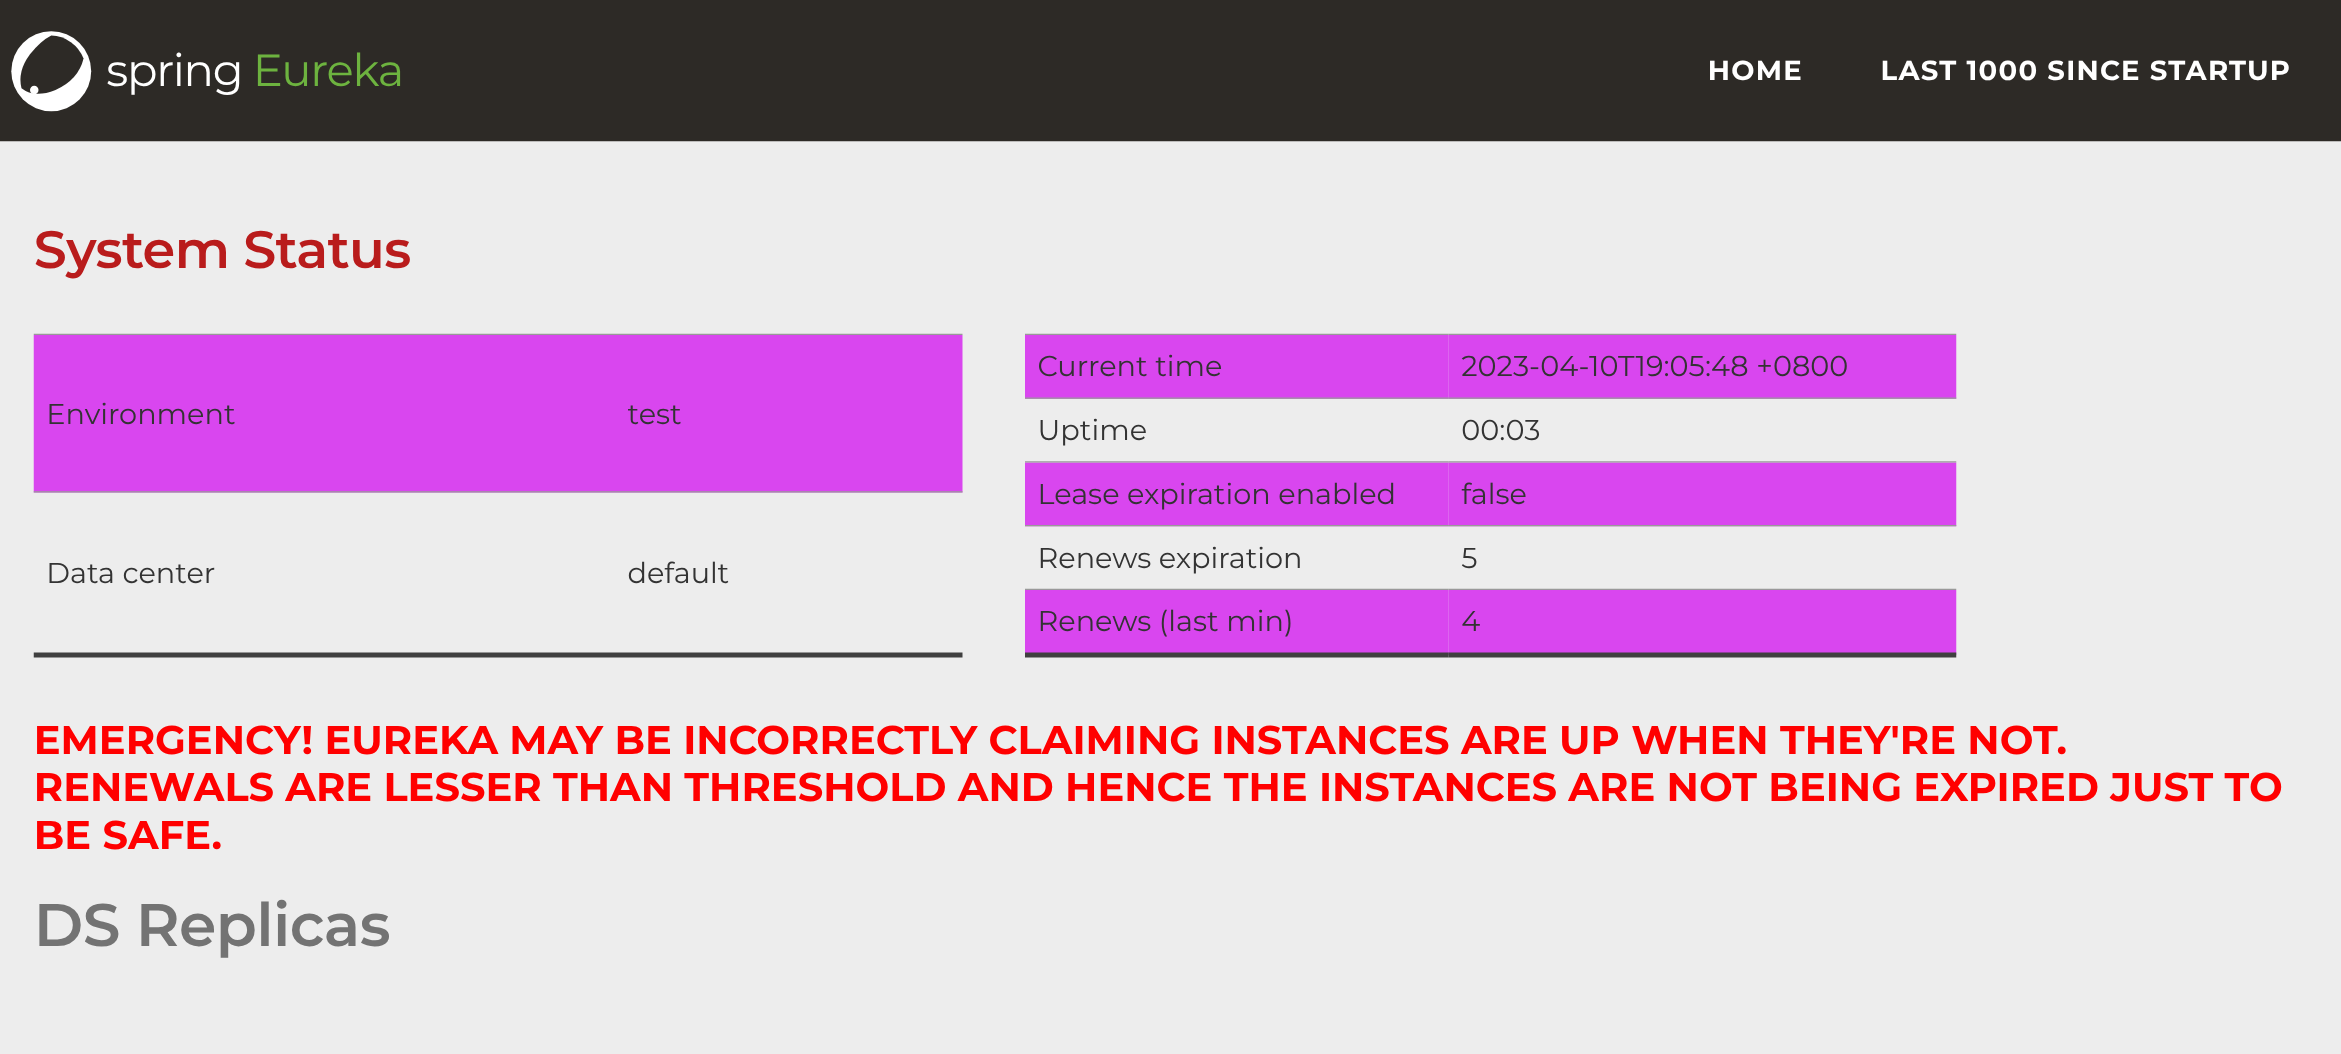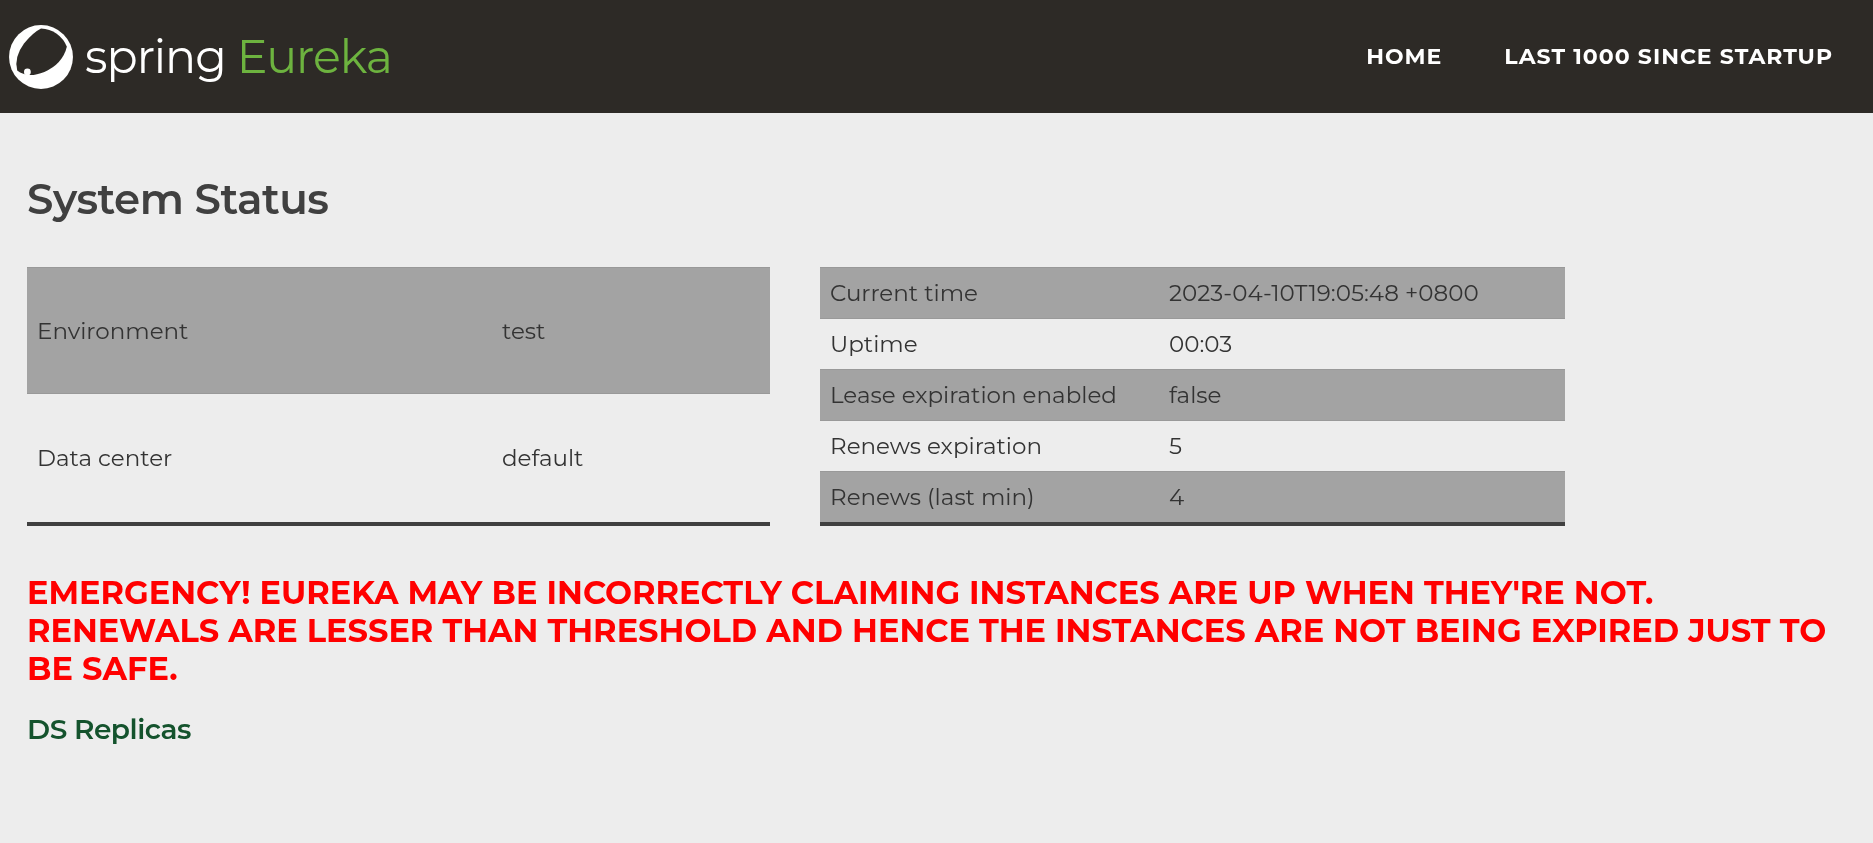--- a/index.html
+++ b/index.html
@@ -28,21 +28,21 @@
     .spring-logo {
       width: 68px;
       height: 68px;
       position: relative;
     }
     .spring-logo svg {
       width: 100%;
       height: 100%;
     }
     .brand-text {
-      font-size: 46px;
+      font-size: 36px;
       font-weight: 400;
       letter-spacing: -1px;
     }
     .brand-spring {
       color: #ffffff;
     }
     .brand-eureka {
       color: #6db33f;
     }
     .nav-links {
@@ -57,21 +57,21 @@
       letter-spacing: 1px;
       text-decoration: none;
       cursor: pointer;
     }
     .content {
       padding: 60px 27px 20px 27px;
     }
     h1 {
       font-size: 42px;
       font-weight: 600;
-      color: #404040;
+      color: #b91c1c;
       margin-bottom: 42px;
       letter-spacing: -0.5px;
     }
     .tables-row {
       display: flex;
       gap: 50px;
     }
     .status-table {
       border-collapse: collapse;
       width: 743px;
@@ -90,33 +90,33 @@
       font-size: 23px;
       color: #333;
     }
     .status-table td.label {
       width: 465px;
     }
     .status-table.right td.label {
       width: 339px;
     }
     .status-table tr.striped {
-      background: #a3a3a3;
+      background: #d946ef;
     }
     .emergency {
       color: #ff0000;
       font-size: 32px;
       font-weight: 700;
       margin-top: 48px;
       line-height: 1.18;
     }
     .ds-replicas {
-      font-size: 28px;
+      font-size: 48px;
       font-weight: 600;
-      color: #14532d;
+      color: #737373;
       margin-top: 25px;
     }
   </style>
 </head>
 <body>
 
 <div class="navbar">
   <div class="brand">
     <div class="spring-logo">
       <svg viewBox="0 0 100 100">

